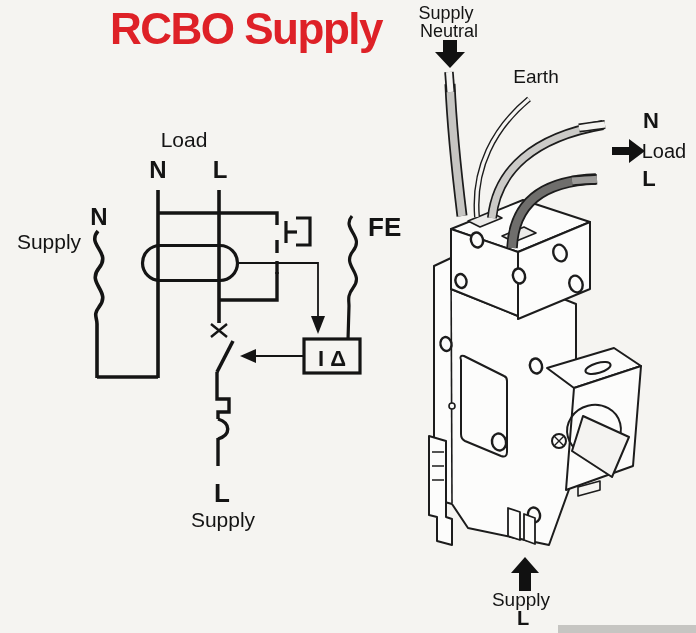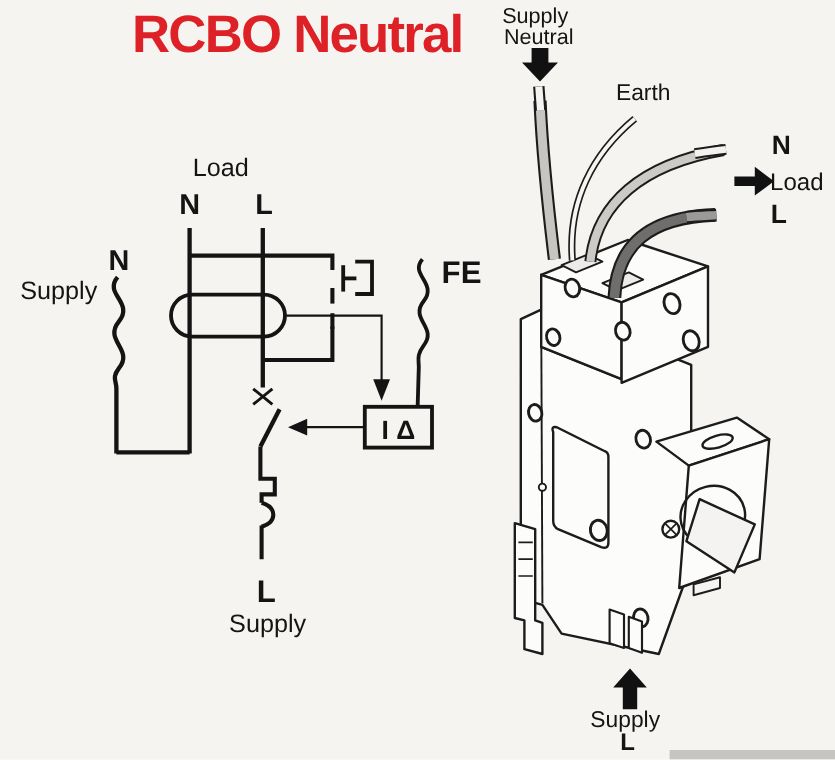--- a/index.html
+++ b/index.html
@@ -17,21 +17,21 @@
   .bottom-strip{
     position:absolute;left:558px;top:625px;width:138px;height:8px;
     background:#c6c5c2;
   }
 </style>
 </head>
 <body>
 
 <div class="stage">
 
-  <div class="title">RCBO Neutral</div>
+  <div class="title">RCBO Supply</div>
 
   <svg width="696" height="633" viewBox="0 0 696 633">
 
     <g stroke="#141414" fill="none" stroke-linecap="butt" stroke-linejoin="miter">
 
       <g stroke-width="3.6">
         <path d="M158,190 V378"></path>
         <path d="M97,377 H158"></path>
       </g>
       <g stroke-width="3.6">

